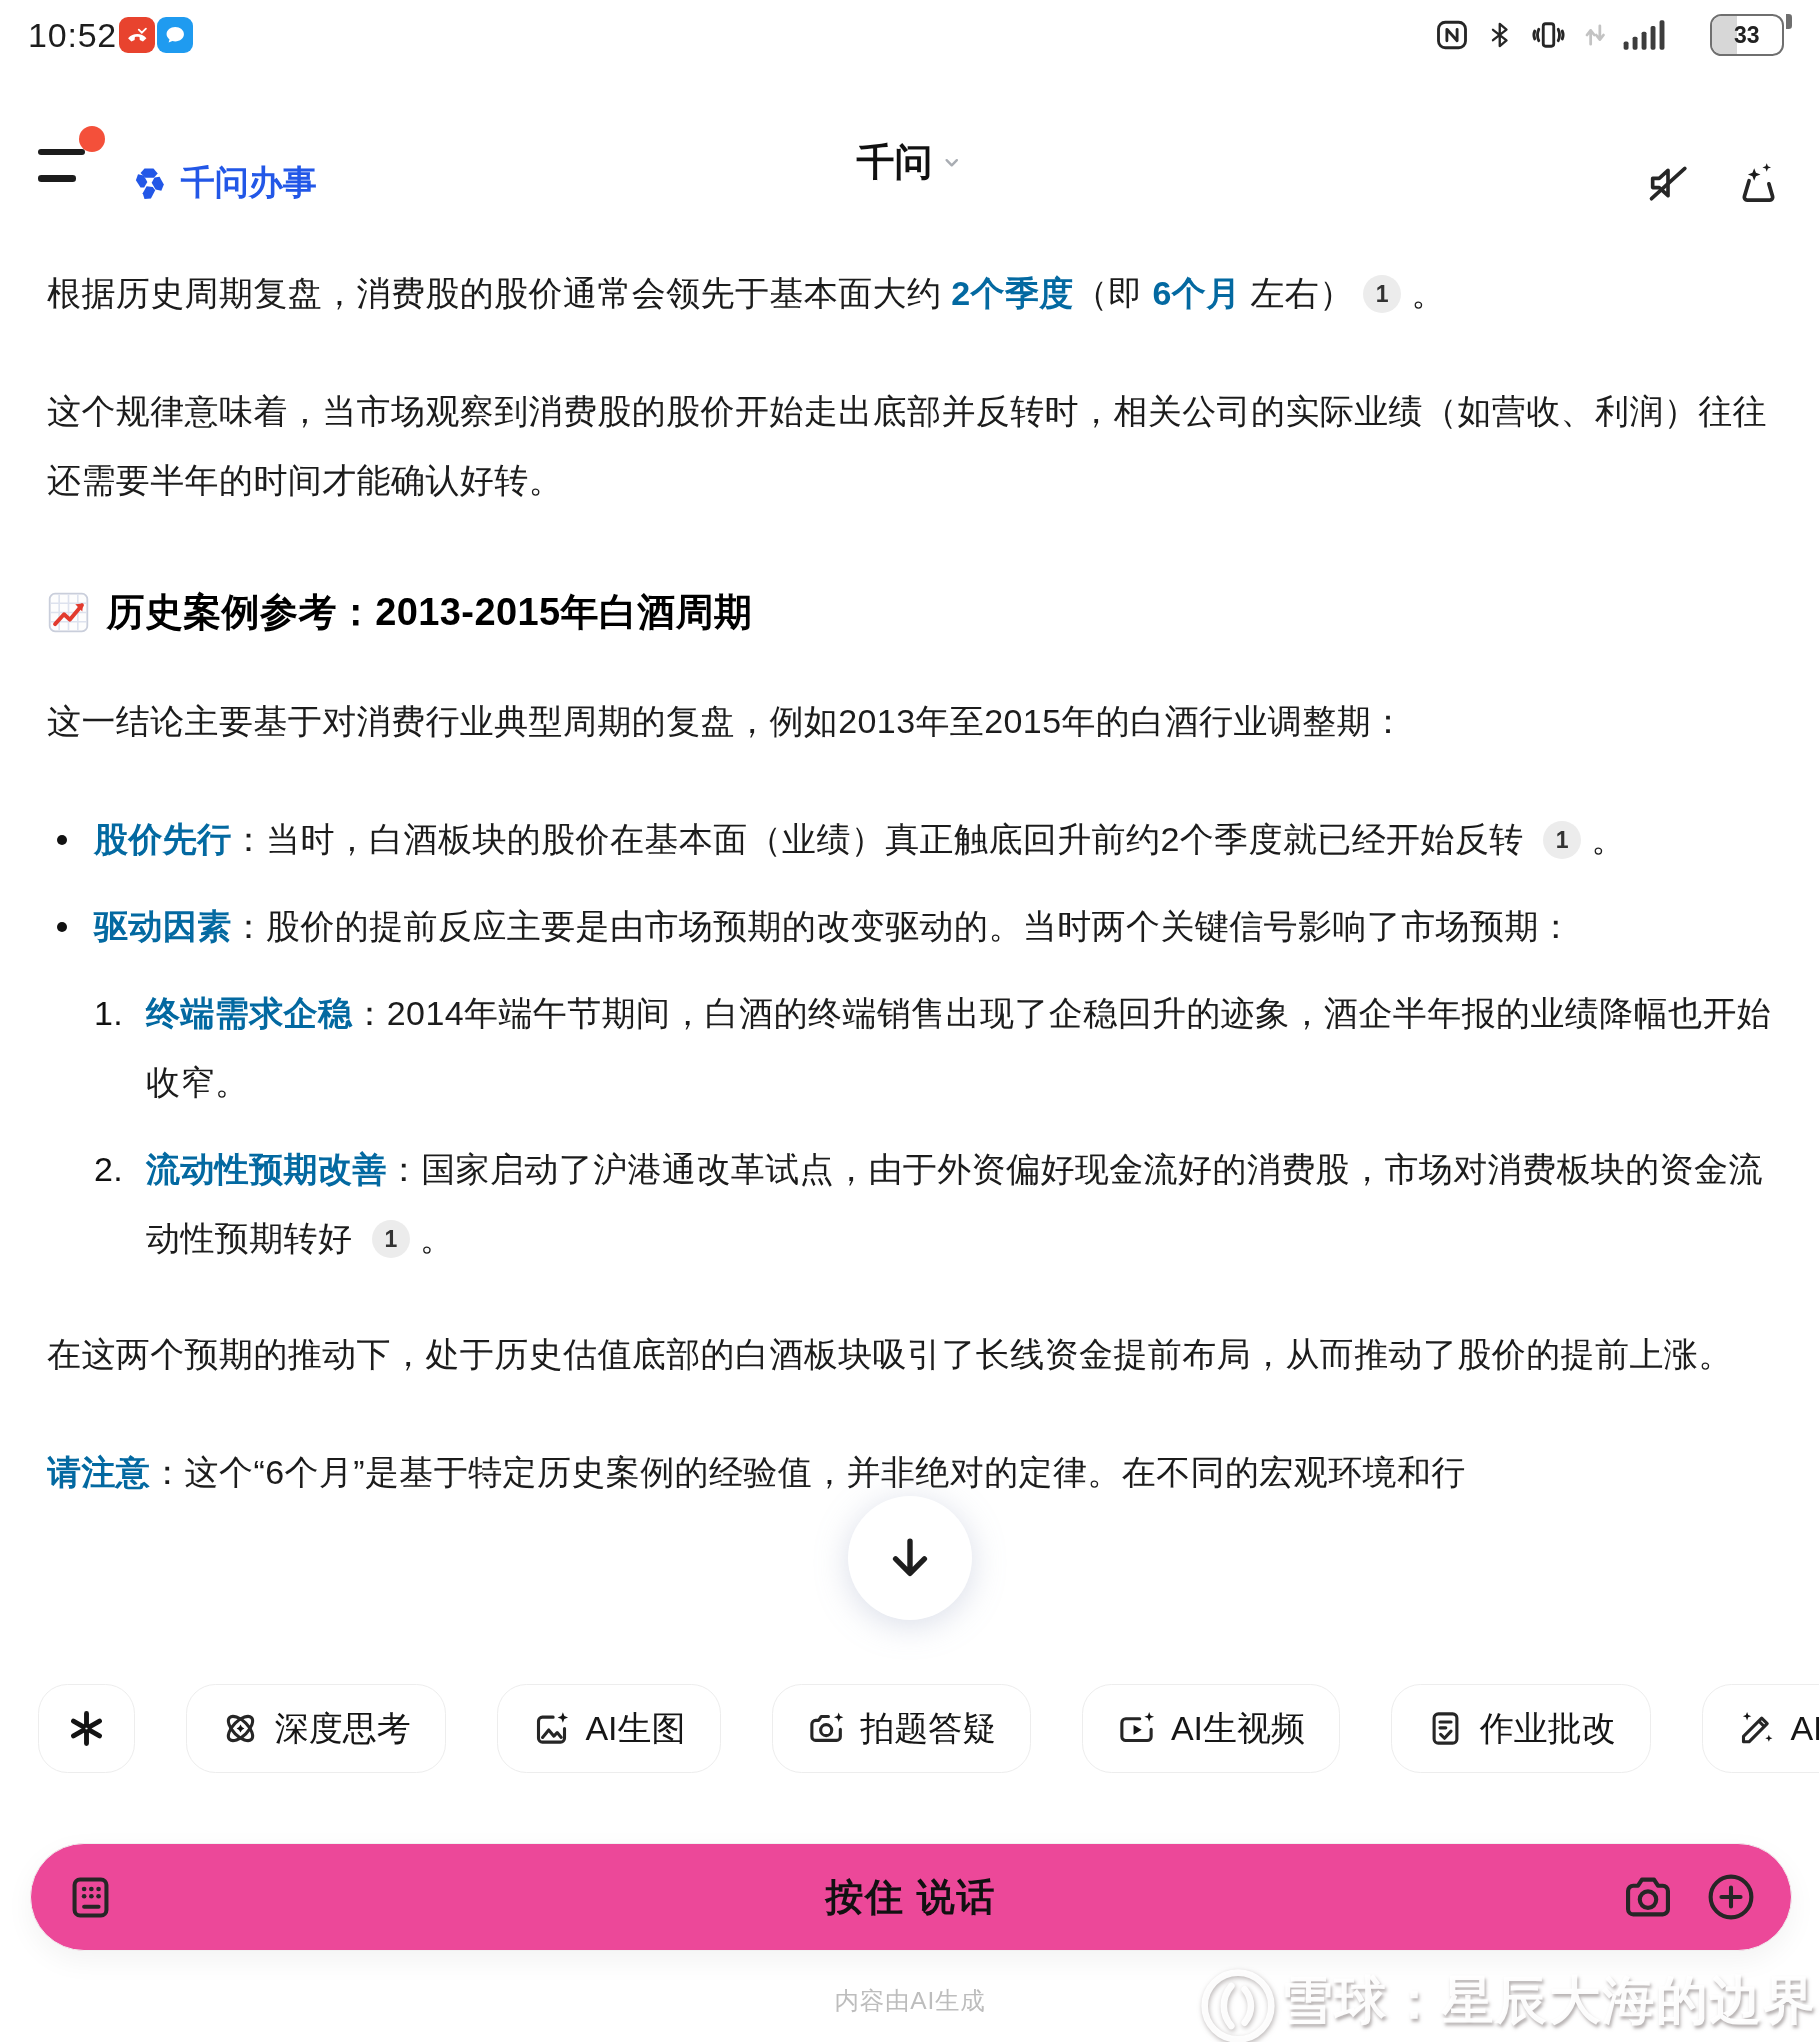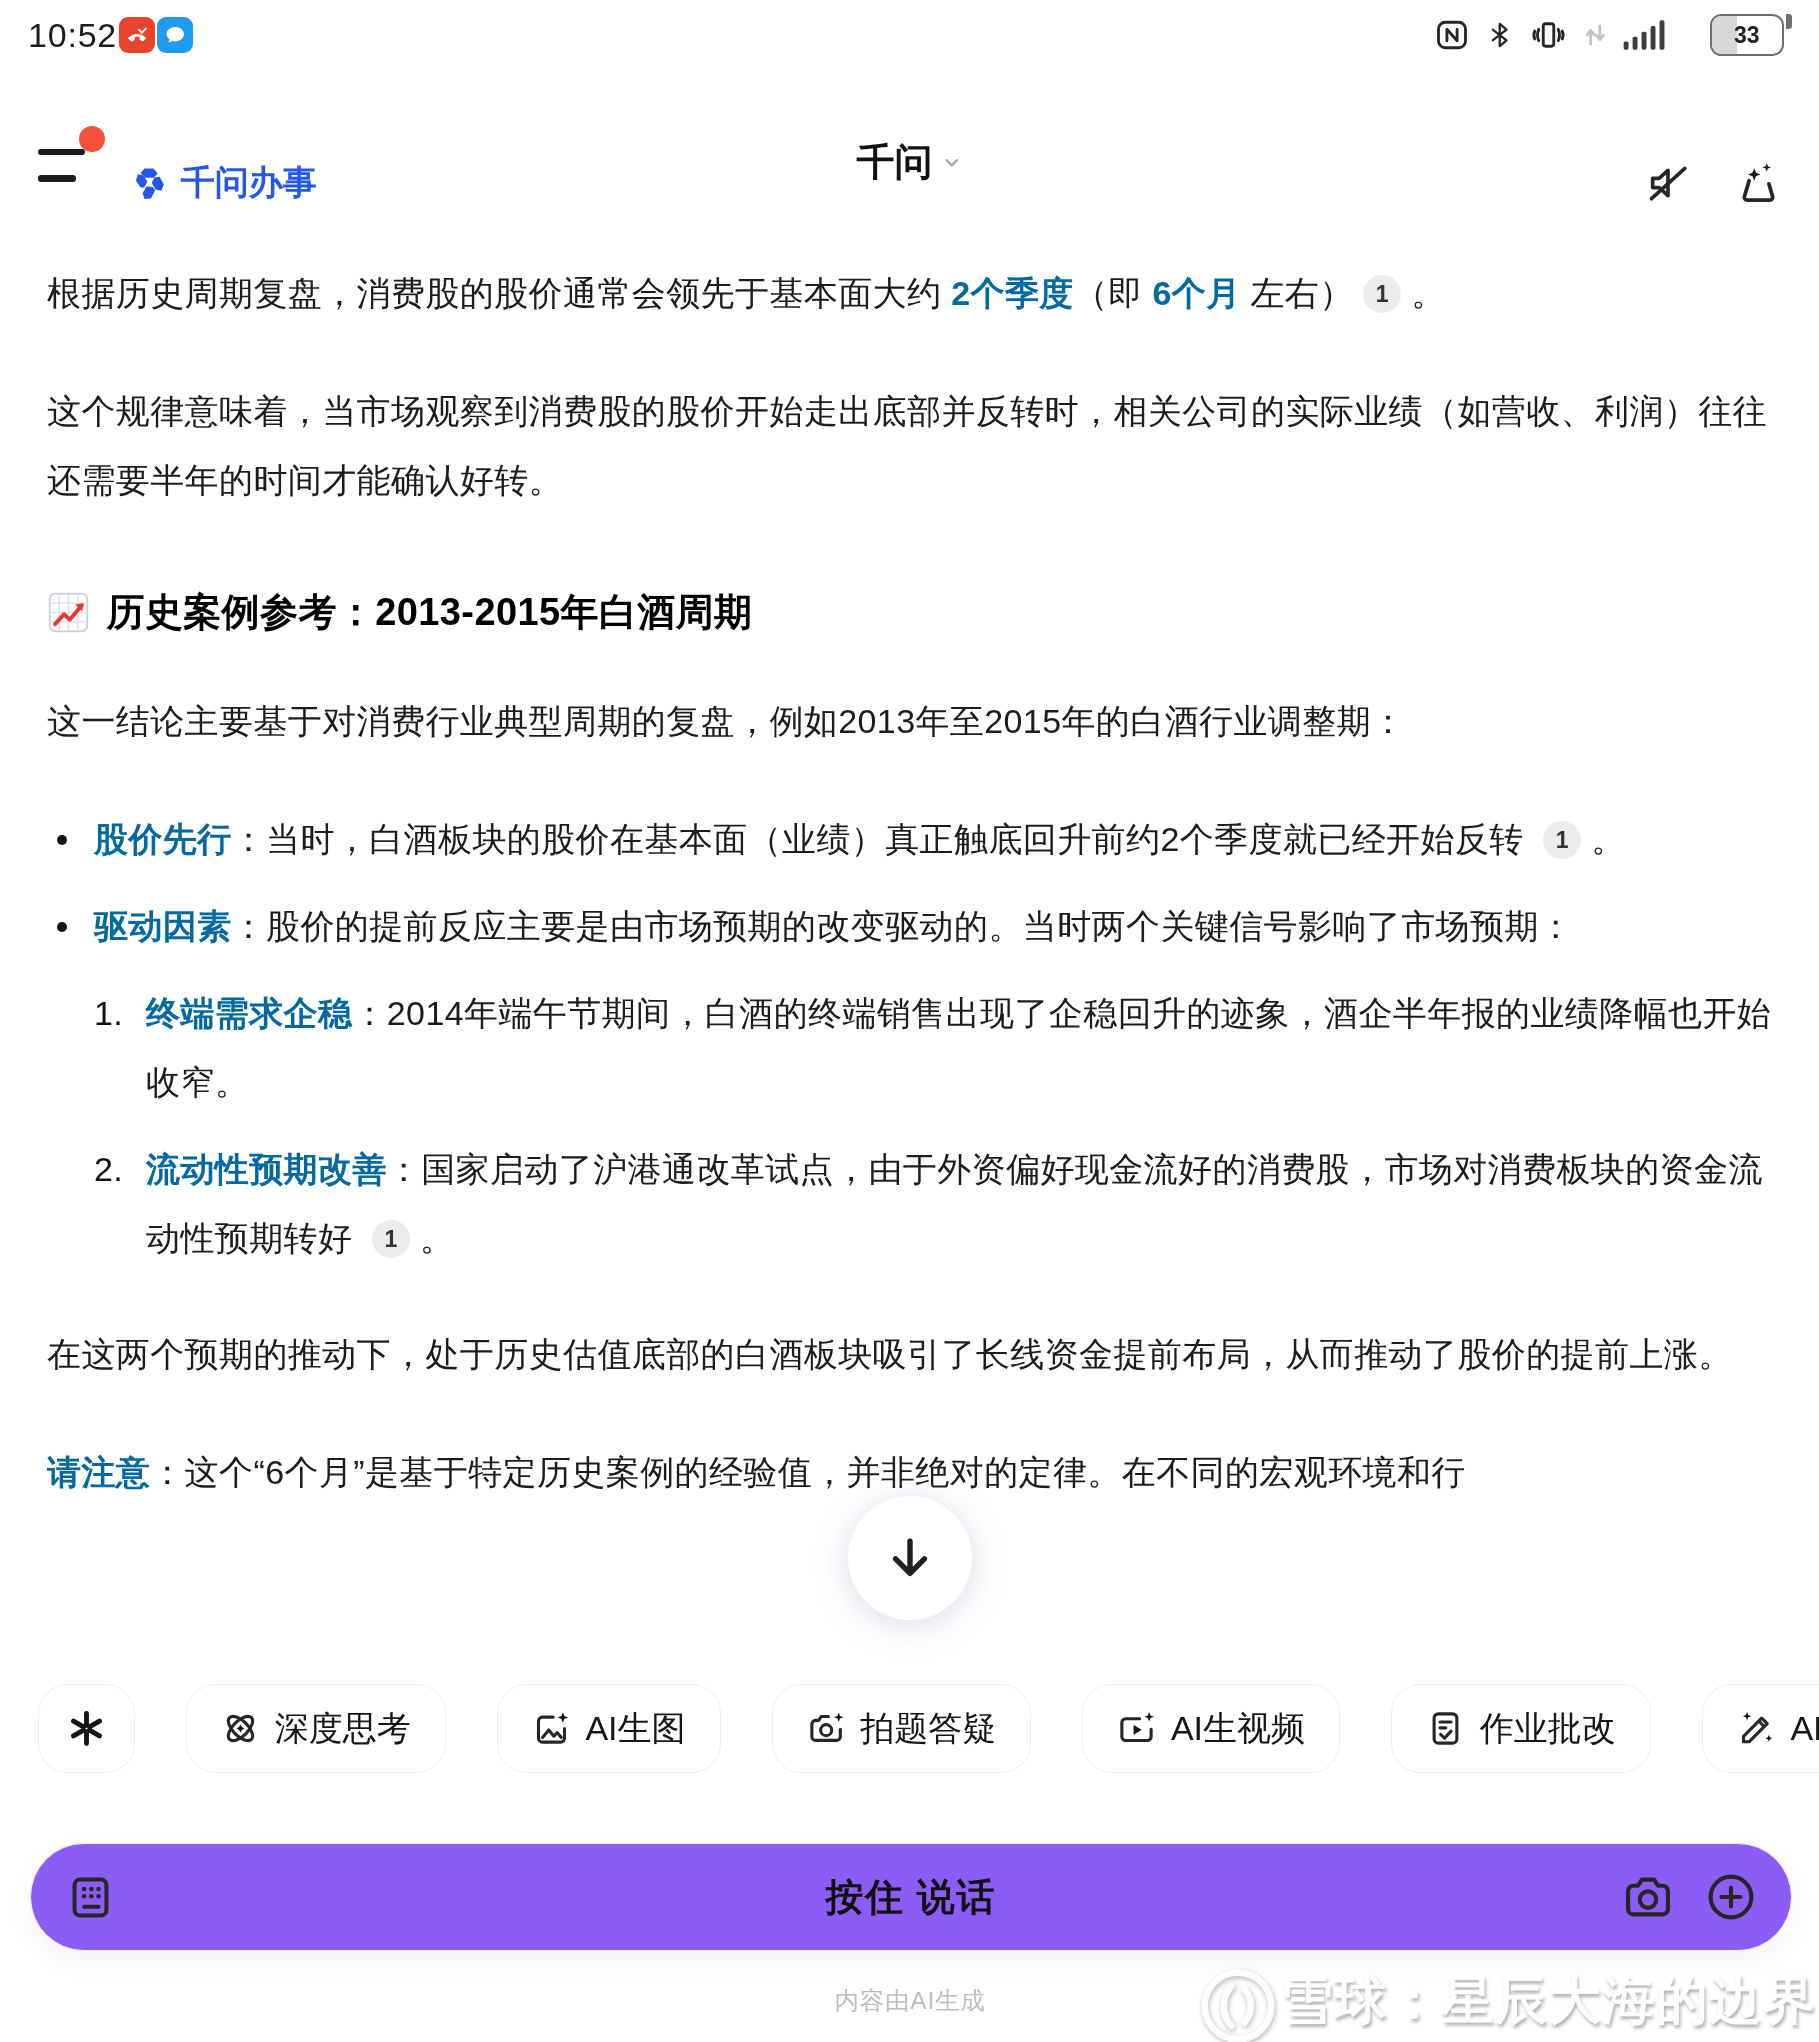--- a/index.html
+++ b/index.html
@@ -57,21 +57,21 @@
                background:#fff;box-shadow:0 4.9px 33px rgba(145,158,190,0.35);display:flex;align-items:center;justify-content:center;cursor:pointer;}
 
   
   .toolbar{position:absolute;top:1684px;left:0;right:0;height:95px;display:flex;gap:51px;padding-left:38px;
            overflow:hidden;align-items:stretch;}
   .pill{flex:none;display:flex;align-items:center;gap:14.7px;height:87px;padding:0 34px;border:1.6px solid #ededed;
         border-radius:29.5px;background:#fff;font-size:34px;color:#161616;cursor:pointer;white-space:nowrap;}
   .pill.icon-only{padding:0 28px;}
 
   
-  .input-bar{position:absolute;left:29.5px;right:28px;top:1843px;height:106px;background:#8b5cf6;border:1.6px solid #f1f1f1;
+  .input-bar{position:absolute;left:29.5px;right:28px;top:1843px;height:106px;background:#ec4899;border:1.6px solid #f1f1f1;
              border-radius:54px;box-shadow:0 9.8px 28px rgba(0,0,0,0.05);display:flex;align-items:center;padding:0 34px;}
   .input-label{position:absolute;left:50%;transform:translateX(-50%);font-size:38px;font-weight:600;color:#111;letter-spacing:1.6px;}
   .input-right{margin-left:auto;display:flex;align-items:center;gap:31px;}
 
   
   .ai-notice{position:absolute;top:1984px;left:0;right:0;text-align:center;font-size:24.5px;color:#bdbdbd;letter-spacing:0.8px;}
   .watermark{position:absolute;top:1966px;right:3.3px;display:flex;align-items:flex-start;gap:3px;
              color:rgba(255,255,255,0.95);text-shadow:1.6px 2.5px 3.3px rgba(110,100,100,0.5);}
   .watermark .wm-text{font-size:52px;font-weight:700;letter-spacing:1.6px;}
 </style>

